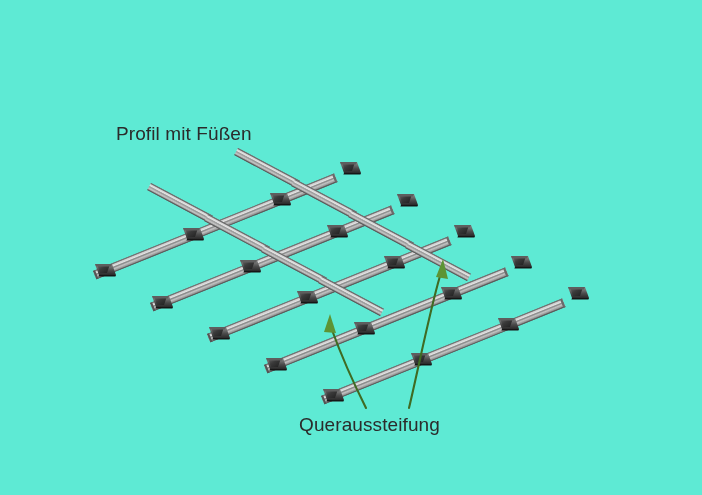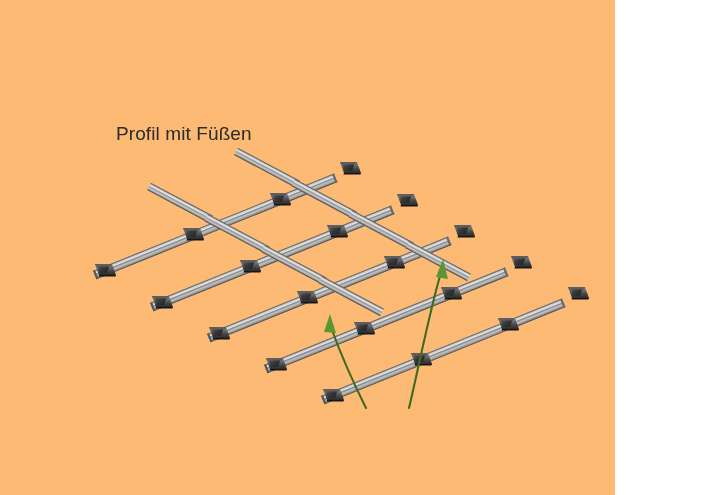--- a/index.html
+++ b/index.html
@@ -8,23 +8,23 @@
     background: #ffffff;
   }
   body {
     width: 702px;
     height: 495px;
     overflow: hidden;
     font-family: "Liberation Sans", sans-serif;
   }
   #stage {
     position: relative;
-    width: 615px;
+    width: 702px;
     height: 495px;
-    background: #fdba74;
+    background: #5eead4;
   }
   #diagram-svg {
     position: absolute;
     left: 0;
     top: 0;
     width: 702px;
     height: 495px;
   }
   .annotation-label {
     position: absolute;
@@ -223,14 +223,15 @@
       <polygon points="330,314 336,333 324,332" fill="#5d9434"></polygon>
     </g>
     <g>
       <path d="M 409 408 C 418 370 430 310 440 276" stroke="#3f6b23" stroke-width="2.1" fill="none" stroke-linecap="round"></path>
       <polygon points="443,259 448,279 436,277" fill="#5d9434"></polygon>
     </g>
   </svg>
 
   <div class="annotation-label" id="label-profile">Profil mit Füßen</div>
 
+  <div class="annotation-label" id="label-bracing">Queraussteifung</div>
 
 </div>
 
 </body></html>

